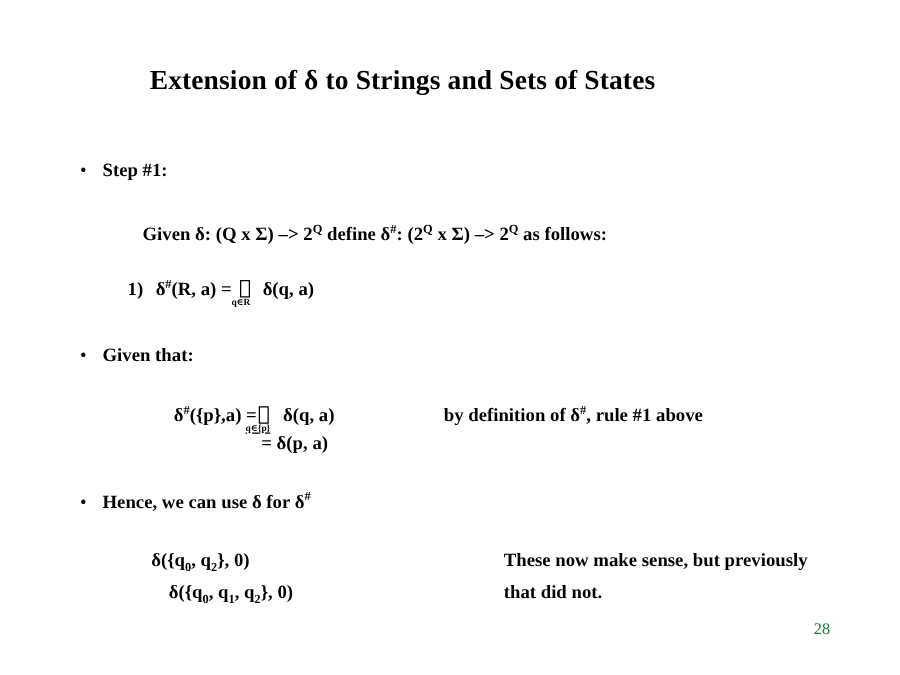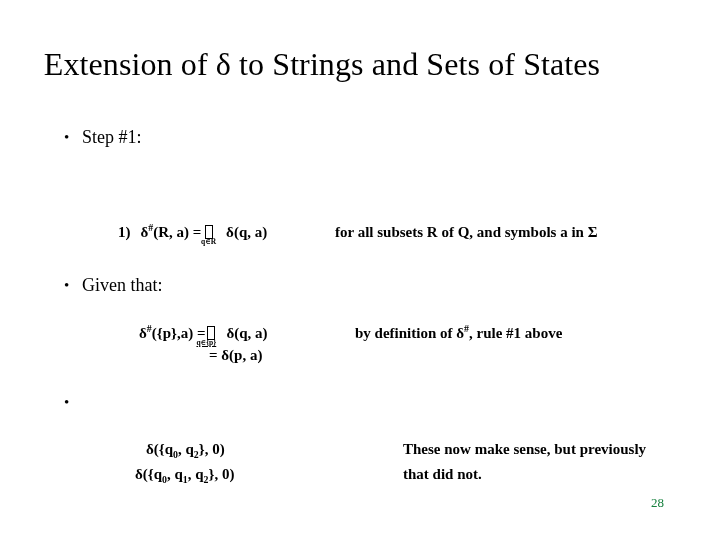--- a/index.html
+++ b/index.html
@@ -25,46 +25,46 @@
     background: #ffffff;
   }
 
   
   .title {
     position: absolute;
     left: 0;
     top: 48px;
     width: 644px;
     text-align: center;
-    font-size: 32px;
+    font-size: 22px;
     line-height: 32px;
-    font-weight: normal;
+    font-weight: bold;
     letter-spacing: 0.1px;
     white-space: nowrap;
   }
 
   
   .bullet-row {
     position: absolute;
     display: flex;
     align-items: flex-start;
   }
   .bullet-dot {
     width: 24px;
     flex: 0 0 24px;
     font-size: 15px;
     line-height: 19px;
     text-align: left;
     padding-left: 6px;
     box-sizing: border-box;
   }
   .bullet-text {
-    font-size: 18px;
+    font-size: 15px;
     line-height: 19px;
-    font-weight: normal;
+    font-weight: bold;
     white-space: nowrap;
   }
 
   
   .line {
     position: absolute;
     font-size: 15px;
     line-height: 19px;
     font-weight: bold;
     white-space: nowrap;
@@ -128,45 +128,48 @@
 
 <div class="slide">
 
   <div class="title">Extension of δ to Strings and Sets of States</div>
 
   <div class="bullet-row" style="left:58px; top:128px;">
     <span class="bullet-dot">•</span>
     <span class="bullet-text">Step #1:</span>
   </div>
 
+  <div class="line" style="left:114px; top:179px;">
+    <span>Given δ: (Q x Σ) –&gt; 2</span><sup>Q</sup><span> define δ</span><sup>#</sup><span>: (2</span><sup>Q</sup><span> x Σ) –&gt; 2</span><sup>Q</sup><span> as follows:</span>
+  </div>
 
-  <div class="line" style="left:118px; top:223px;">
+  <div class="line" style="left:102px; top:223px;text-align:right;">
     <span>1)</span><span class="gap-sm"></span><span>δ</span><sup>#</sup><span>(R, a) = </span><span class="bigop"><span class="glyph"></span><span class="limit">q∈R</span></span><span class="gap-sm"></span><span>δ(q, a)</span>
   </div>
-  <div class="line" style="left:335px; top:223px;">for all subsets R of Q, and symbols a in Σ</div>
 
   <div class="bullet-row" style="left:58px; top:276px;">
     <span class="bullet-dot">•</span>
     <span class="bullet-text">Given that:</span>
   </div>
 
   <div class="line" style="left:139px; top:324px;text-align:center;">
     <span>δ</span><sup>#</sup><span>({p},a) =</span><span class="bigop wide"><span class="glyph"></span><span class="limit">q∈{p}</span></span><span class="gap-sm"></span><span>δ(q, a)</span>
   </div>
   <div class="line" style="left:355px; top:324px;text-align:right;">
     <span>by definition of δ</span><sup>#</sup><span>, rule #1 above</span>
   </div>
 
   <div class="line" style="left:209px; top:346px;">= δ(p, a)</div>
 
   <div class="bullet-row" style="left:58px; top:393px;">
     <span class="bullet-dot">•</span>
+    <span class="bullet-text"><span>Hence, we can use δ for δ</span><sup>#</sup></span>
   </div>
 
-  <div class="line" style="left:146px; top:440px;">
+  <div class="line" style="left:121px; top:440px;">
     <span>δ({q</span><sub>0</sub><span>, q</span><sub>2</sub><span>}, 0)</span>
   </div>
   <div class="line" style="left:135px; top:465px;">
     <span>δ({q</span><sub>0</sub><span>, q</span><sub>1</sub><span>, q</span><sub>2</sub><span>}, 0)</span>
   </div>
 
   <div class="line" style="left:403px; top:440px;text-align:right;">These now make sense, but previously</div>
   <div class="line" style="left:403px; top:465px;">that did not.</div>
 
   <div class="page-number">28</div>

